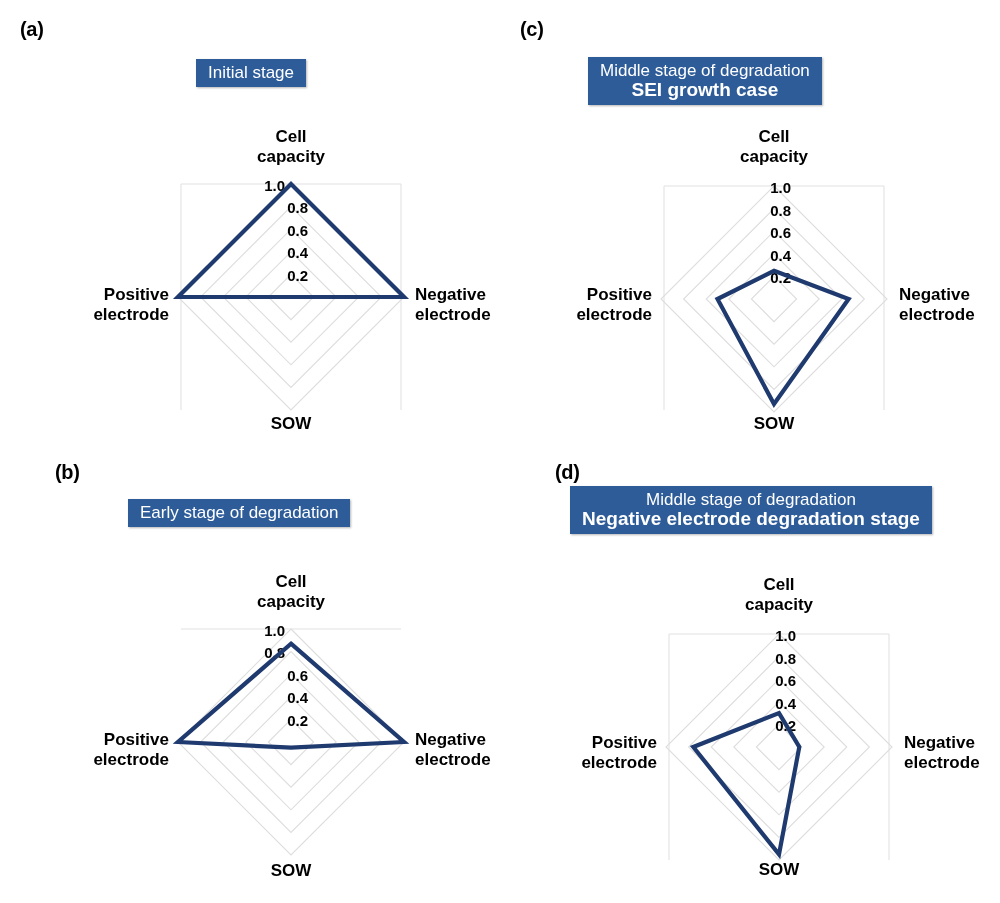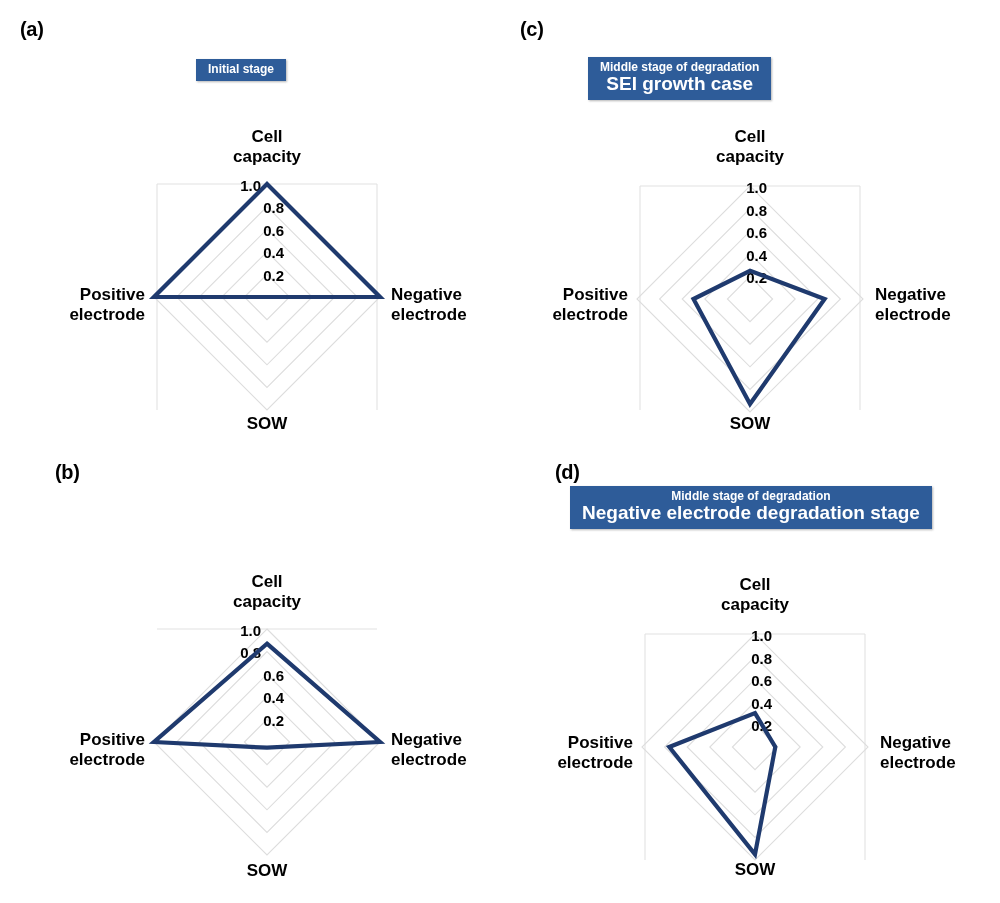--- a/index.html
+++ b/index.html
@@ -42,40 +42,41 @@
     position: absolute;
     background: #2E5C99;
     color: #ffffff;
     text-align: center;
     padding: 4px 12px 5px 12px;
     line-height: 1.12;
     box-shadow: 1px 1px 2px rgba(90,90,90,0.45);
   }
   .title-main {
     display: block;
-    font-size: 12px;
-    font-weight: bold;
+    font-size: 17px;
+    font-weight: normal;
     white-space: nowrap;
   }
   .title-sub {
     display: block;
     font-size: 19px;
     font-weight: bold;
     white-space: nowrap;
     margin-top: -1px;
   }
   #panel-a .title-box { left: 196px; top: 59px; }
   #panel-b .title-box { left: 128px; top: 44px; }
   #panel-c .title-box { left: 88px;  top: 57px; }
   #panel-d .title-box { left: 70px;  top: 31px; }
 
   .chart-wrap {
     position: absolute;
     width: 500px;
     height: 330px;
+    margin-left: 24px;
   }
   #panel-a .chart-wrap { left: 0px; top: 110px; }
   #panel-b .chart-wrap { left: 0px; top: 100px; }
   #panel-c .chart-wrap { left: 0px; top: 110px; }
   #panel-d .chart-wrap { left: 0px; top: 93px; }
 
   svg.radar { display: block; }
 
   .axis-title {
     font-family: "Liberation Sans", sans-serif;
@@ -144,20 +145,23 @@
           <text class="tick-label" x="284" y="148" text-anchor="end">0.4</text>
           <text class="tick-label" x="284" y="171" text-anchor="end">0.2</text>
         </g>
         <polygon class="series-poly" points="267,74 380,187 267,187 154,187"></polygon>
       </svg>
     </div>
   </div>
 
   <div class="panel" id="panel-b">
     <div class="panel-letter">(b)</div>
+    <div class="title-box">
+      <span class="title-main">Early stage of degradation</span>
+    </div>
     <div class="chart-wrap">
       <svg class="radar" width="500" height="330" viewBox="0 0 500 330">
         <g>
           <text class="axis-title" x="267" y="32" text-anchor="middle">Cell</text>
           <text class="axis-title" x="267" y="52" text-anchor="middle">capacity</text>
           <text class="axis-title" x="391" y="190" text-anchor="start">Negative</text>
           <text class="axis-title" x="391" y="210" text-anchor="start">electrode</text>
           <text class="axis-title" x="267" y="321" text-anchor="middle">SOW</text>
           <text class="axis-title" x="145" y="190" text-anchor="end">Positive</text>
           <text class="axis-title" x="145" y="210" text-anchor="end">electrode</text>

